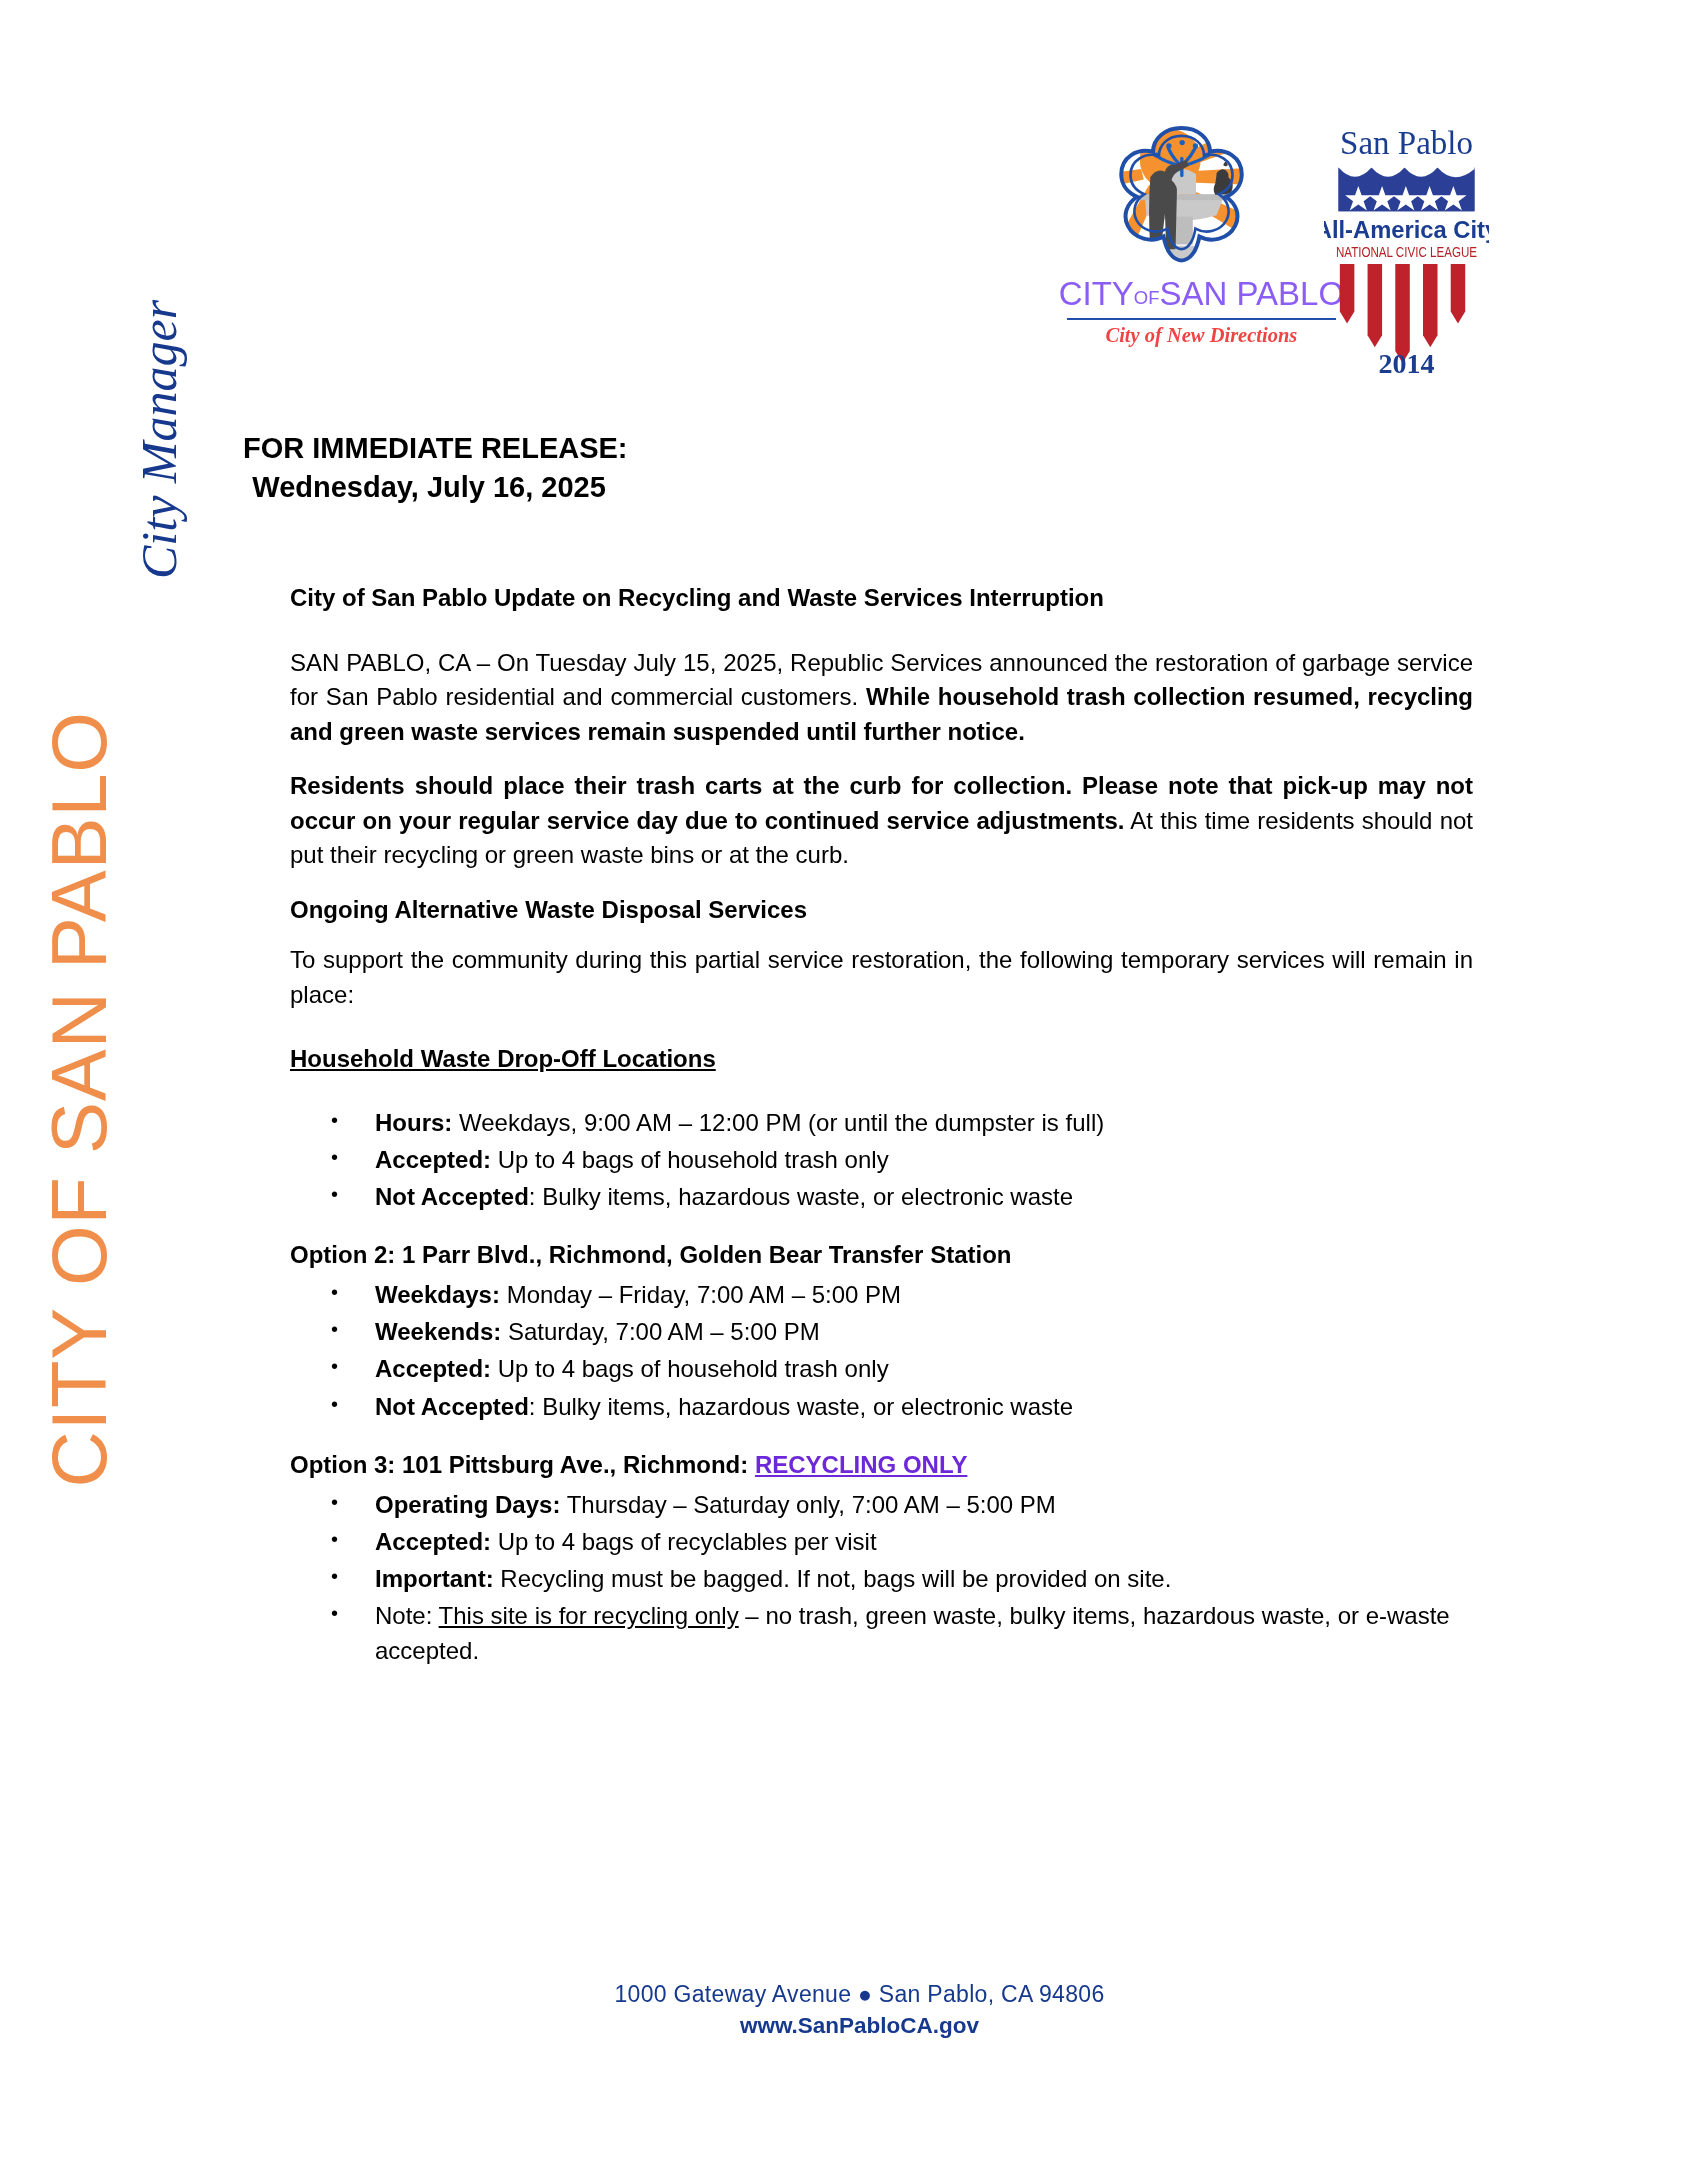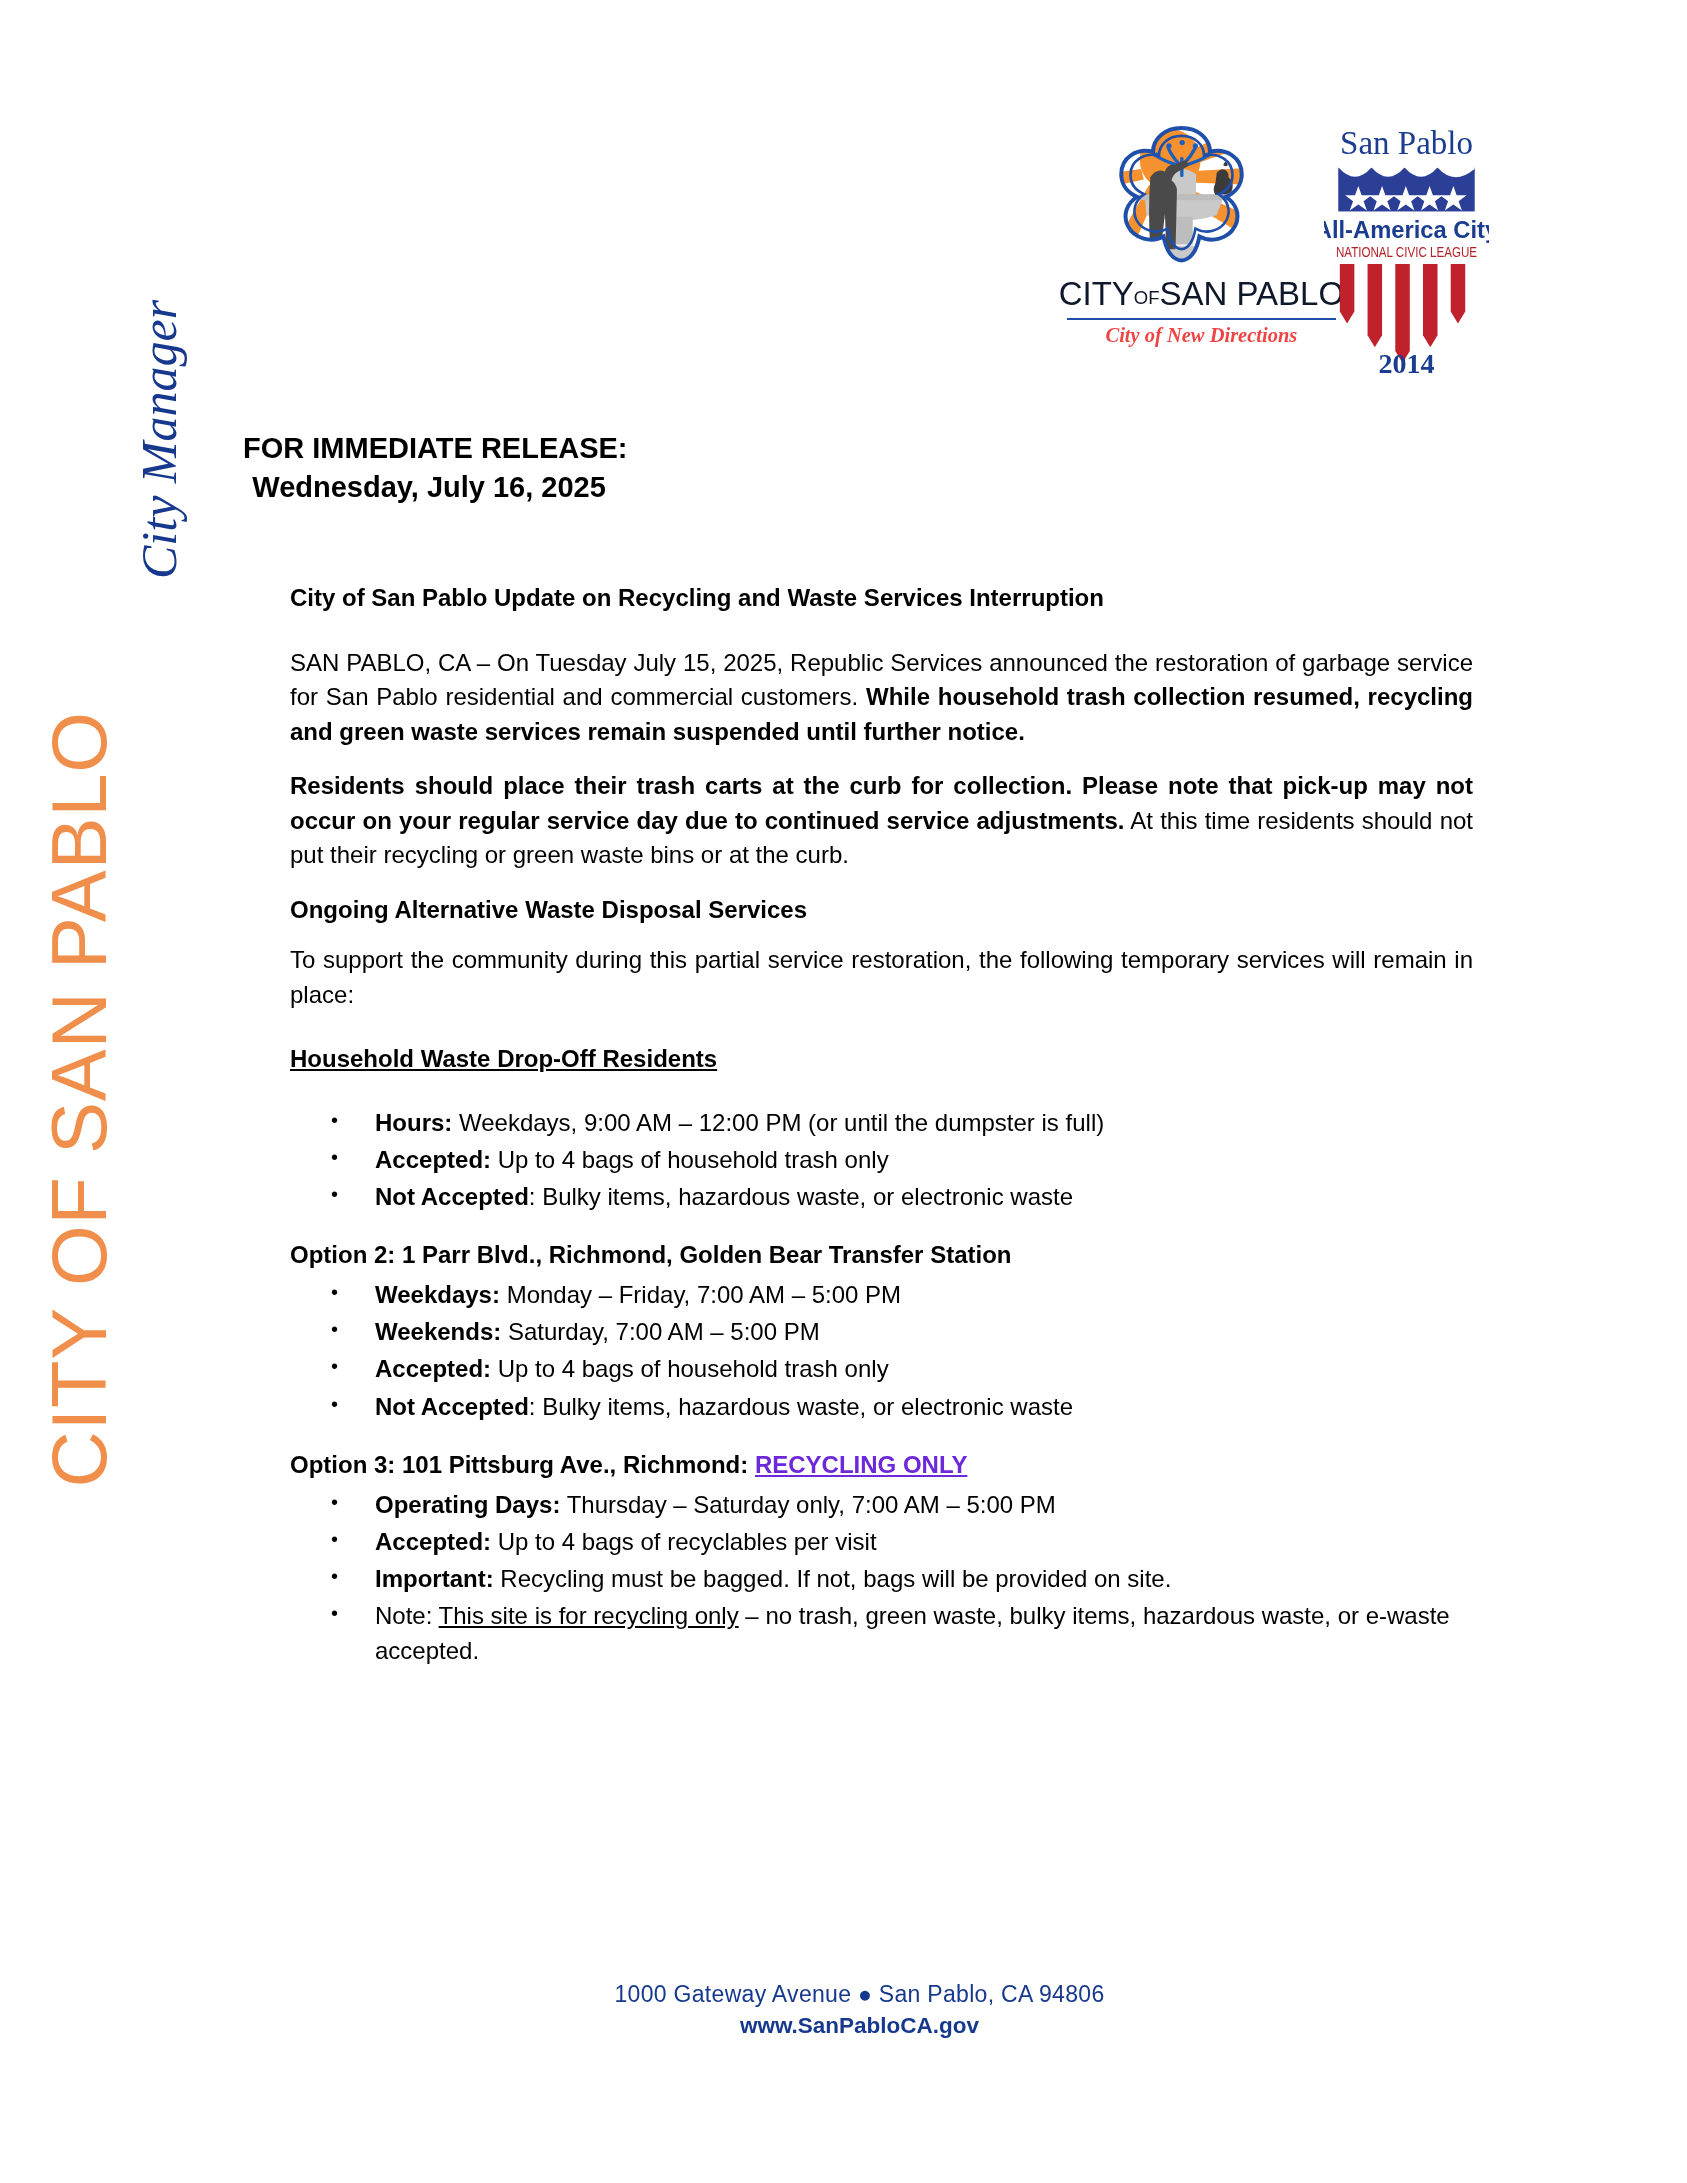--- a/index.html
+++ b/index.html
@@ -78,21 +78,21 @@
     position: absolute;
     left: -6.6px;
     top: 159px;
     width: 298px;
     text-align: center;
   }
   #wordmark .city-of-san-pablo {
     font-family: "Liberation Sans", sans-serif;
     font-size: 33px;
     letter-spacing: 0px;
-    color: #0f172a;
+    color: #8b5cf6;
     white-space: nowrap;
   }
   #wordmark .of-small {
     font-size: 18.5px;
     vertical-align: 1.3px;
   }
   #wordmark .rule {
     height: 2px;
     background: #1F4FA8;
     margin: 5.3px 14.6px 4px 14.6px;
@@ -366,21 +366,21 @@
   <p><span>SAN PABLO, CA – On Tuesday July 15, 2025, Republic Services announced the restoration of garbage service for San Pablo residential and commercial customers. </span><b>While household trash collection resumed, recycling and green waste services remain suspended until further notice.</b></p>
 
   <p><b>Residents should place their trash carts at the curb for collection. Please note that pick-up may not occur on your regular service day due to continued service adjustments.</b><span> At this time residents should not put their recycling or green waste bins or at the curb.</span></p>
 
   <p class="subhead">Ongoing Alternative Waste Disposal Services</p>
 
   <p>To support the community during this partial service restoration, the following temporary services will remain in place:</p>
 
   <div style="height:9.3px"></div>
 
-  <p style="margin-bottom:14.6px;"><span class="u-head">Household Waste Drop-Off Residents</span></p>
+  <p style="margin-bottom:14.6px;"><span class="u-head">Household Waste Drop-Off Locations</span></p>
 
   <ul class="bullets">
     <li><b>Hours:</b><span> Weekdays, 9:00 AM – 12:00 PM (or until the dumpster is full)</span></li>
     <li><b>Accepted:</b><span> Up to 4 bags of household trash only</span></li>
     <li><b>Not Accepted</b><span>: Bulky items, hazardous waste, or electronic waste</span></li>
   </ul>
 
   <p class="opt-title">Option 2: 1 Parr Blvd., Richmond, Golden Bear Transfer Station</p>
   <ul class="bullets">
     <li><b>Weekdays:</b><span> Monday – Friday, 7:00 AM – 5:00 PM</span></li>

